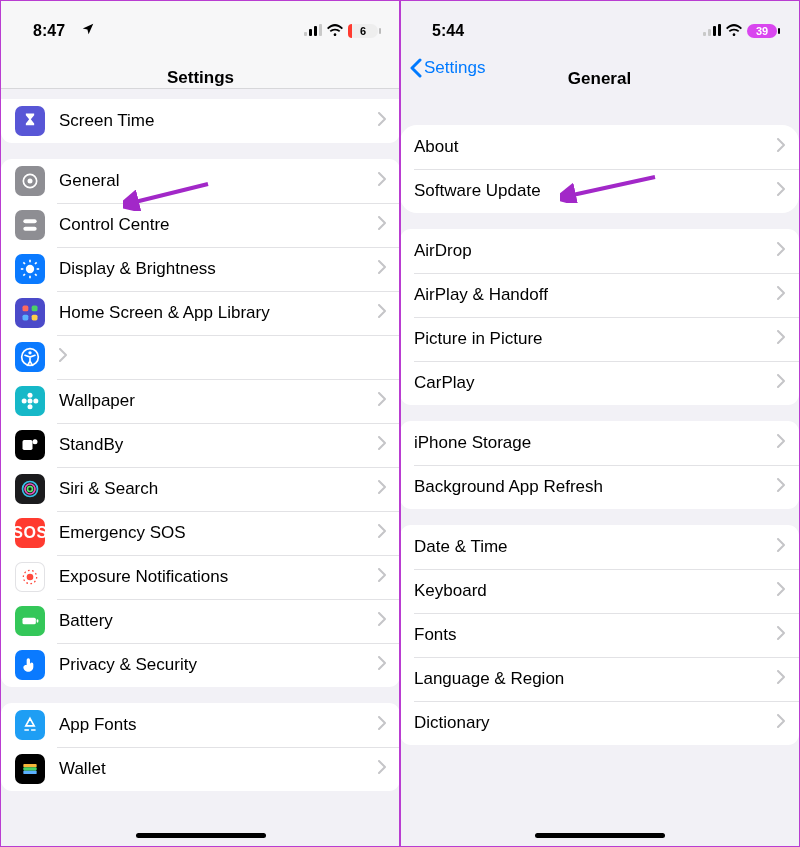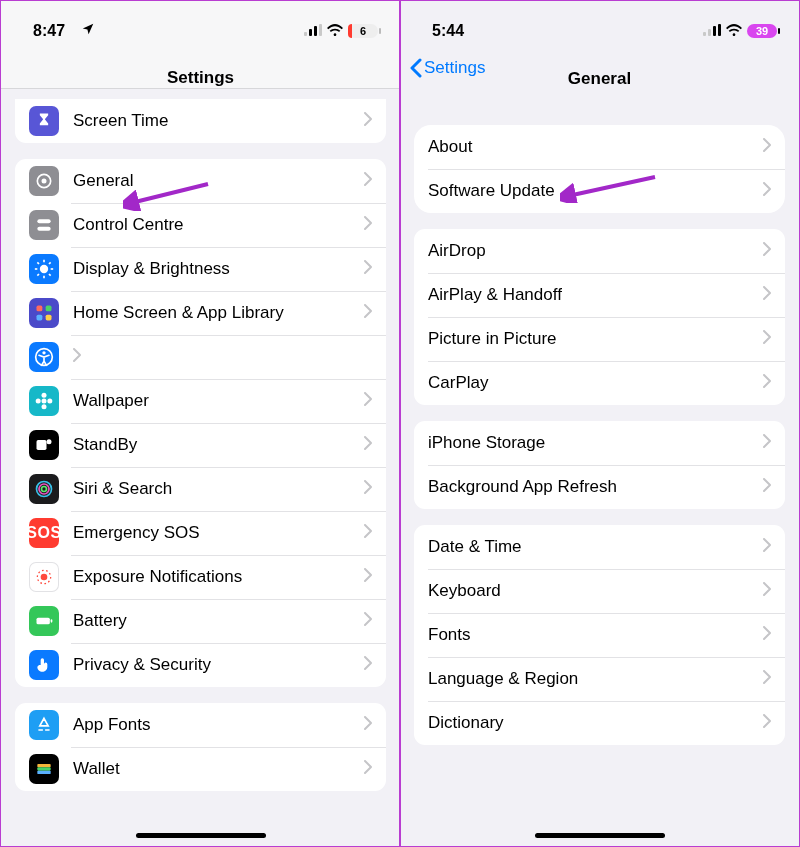--- a/index.html
+++ b/index.html
@@ -98,21 +98,21 @@
     font-size: 17px;
     font-weight: 400;
     gap: 2px;
   }
   .nav-back svg { stroke:#007aff; }
 
   
   .content {
     flex: 1;
     overflow: hidden;
-    padding: 0 14px;
+    padding: 0 0;
   }
   .phone-right .content { padding-top: 36px; }
 
   
   .group {
     background: #fff;
     border-radius: 11px;
     margin-top: 16px;
     overflow: hidden;
   }

